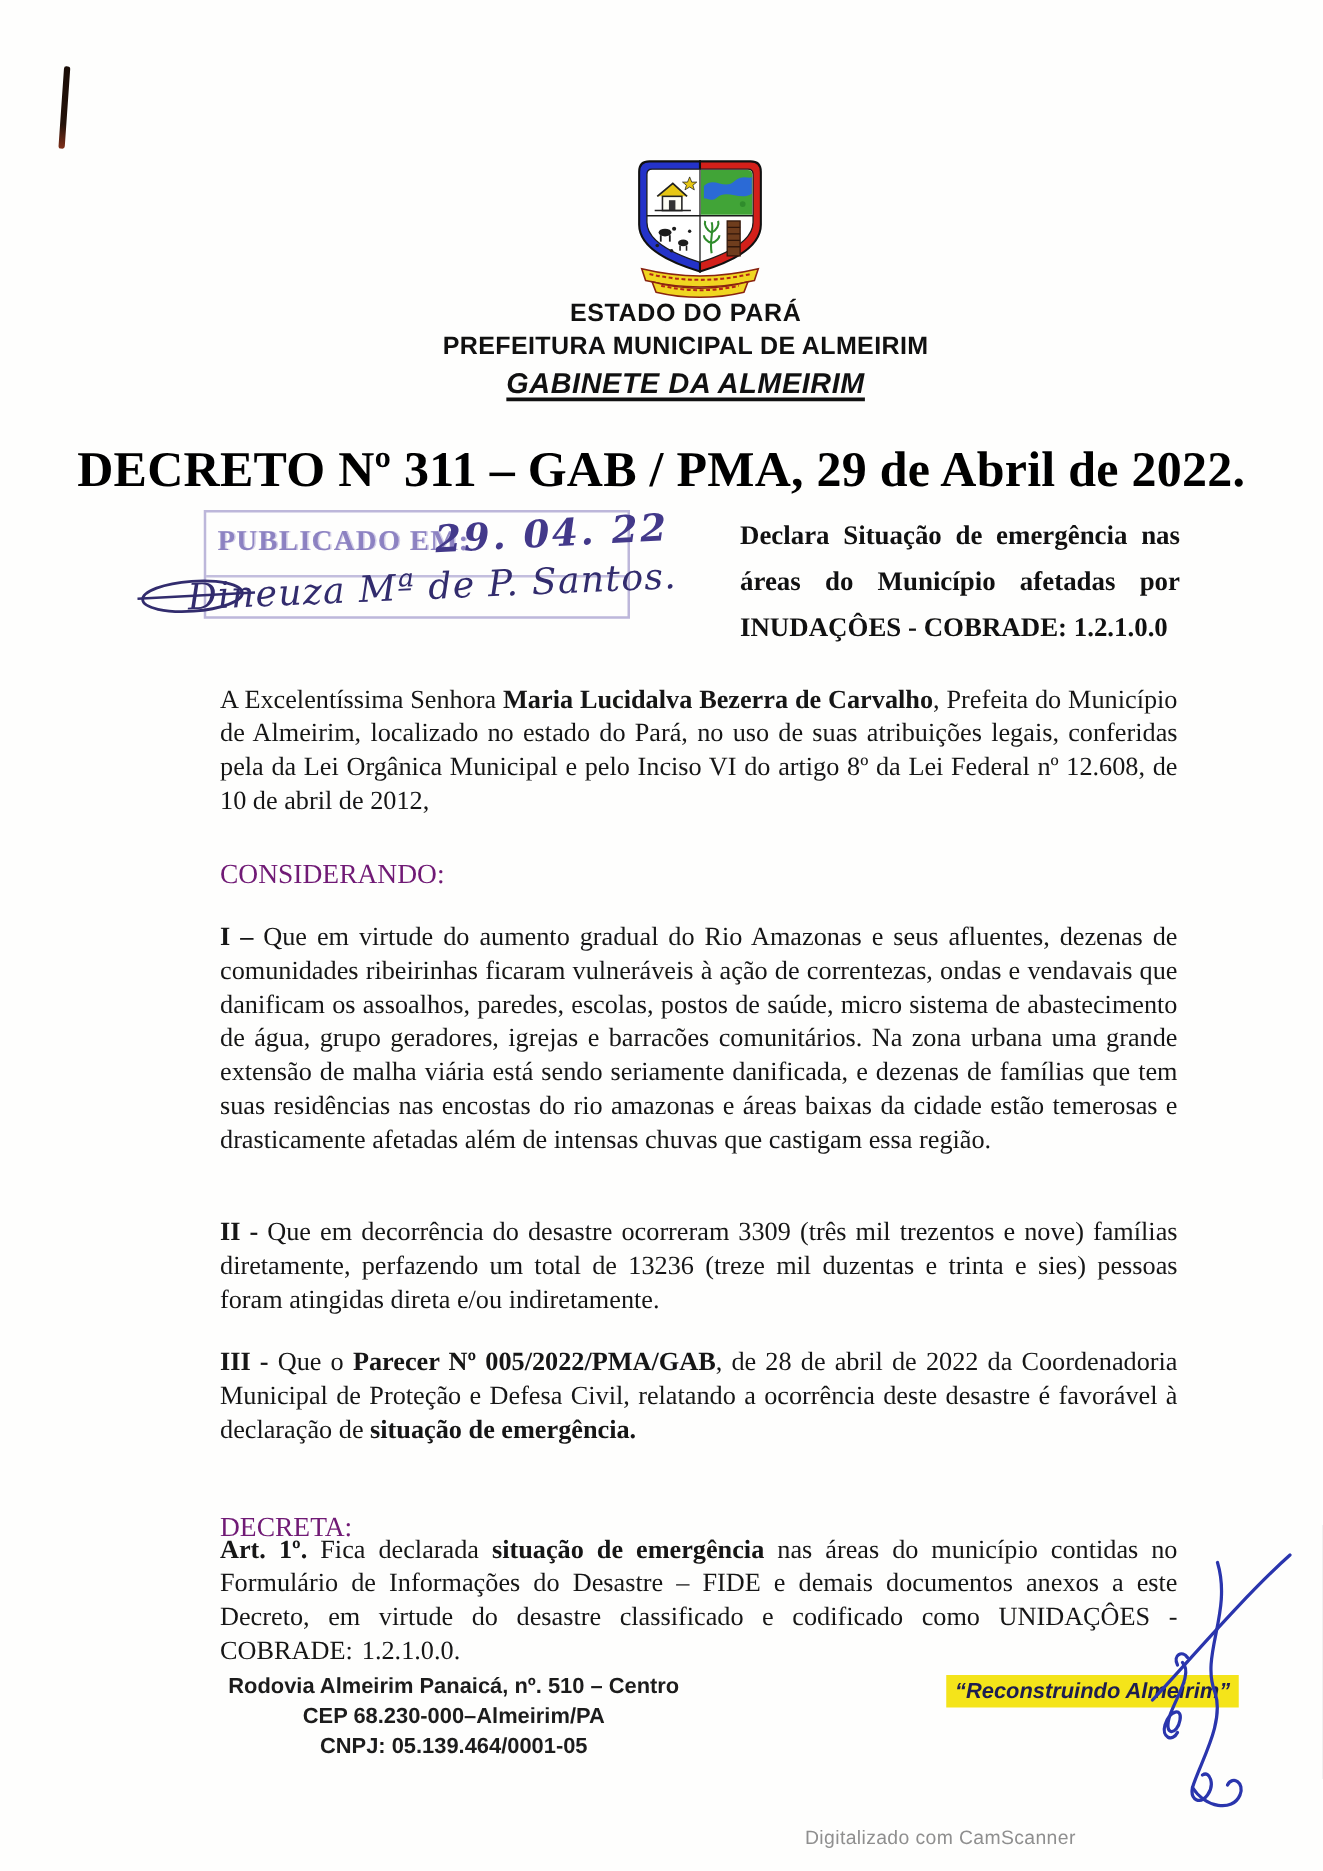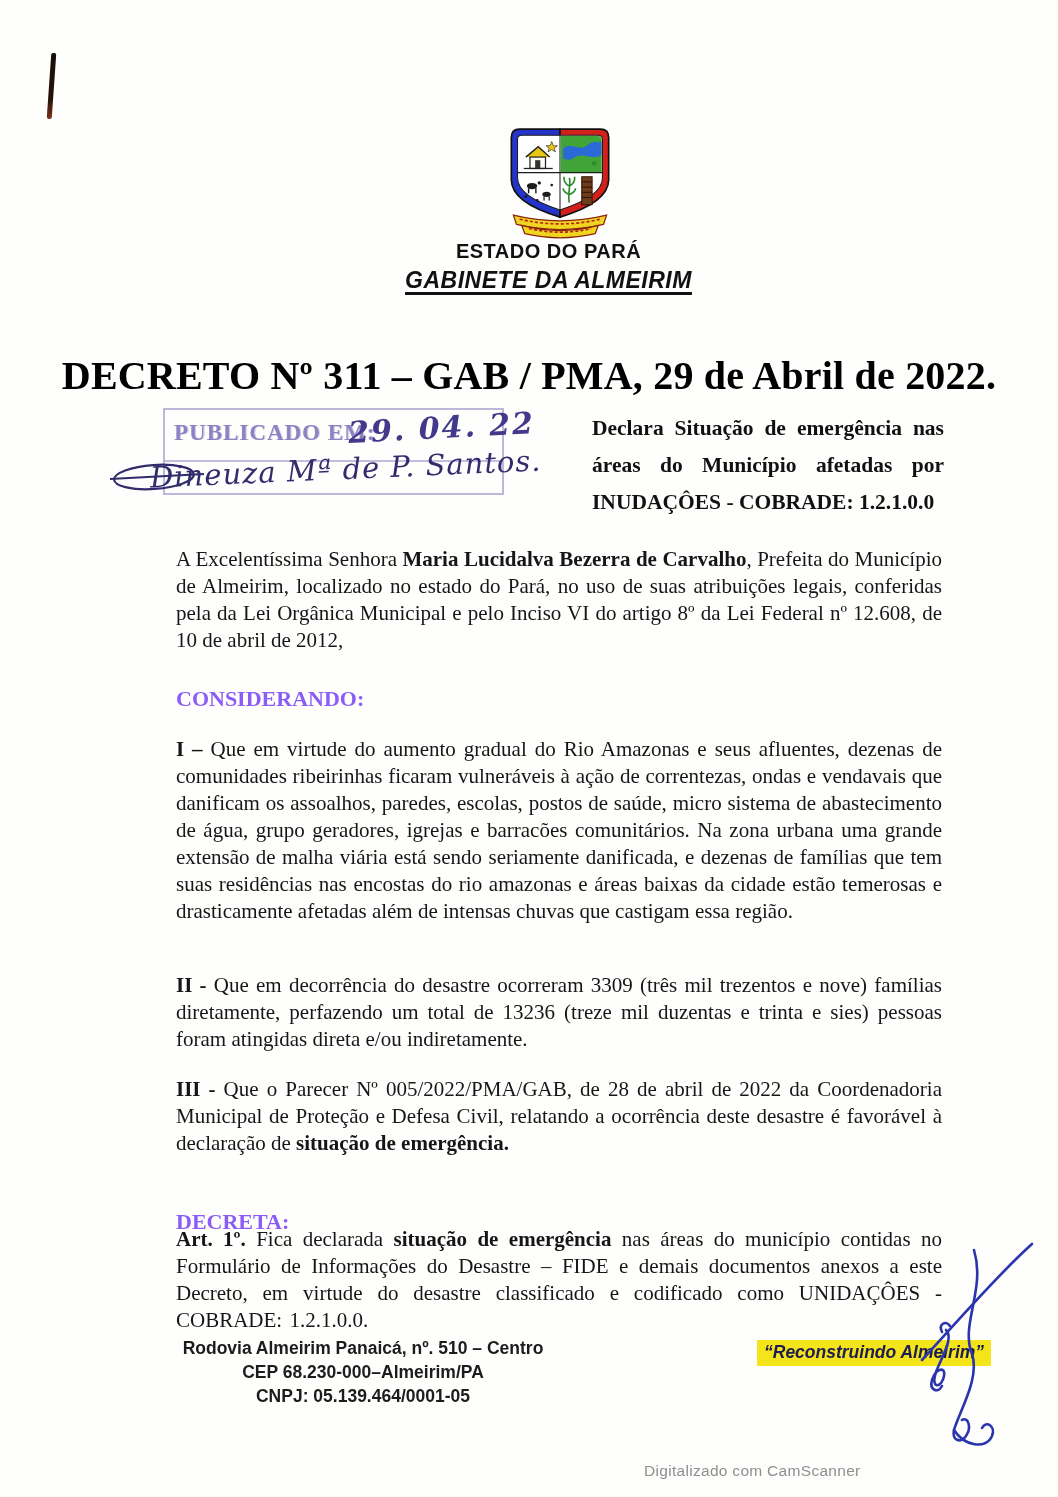--- a/index.html
+++ b/index.html
@@ -42,21 +42,21 @@
     color:#43398a;transform:rotate(-3deg);letter-spacing:2px;white-space:nowrap;}
   .stamp-signature{left:150px;top:452px;
     font-family:"DejaVu Serif",serif;font-style:italic;font-size:29px;
     color:#322c6d;transform:rotate(-2.5deg);letter-spacing:1px;white-space:nowrap;}
   .flourish{left:108px;top:458px;}
   
   .summary{left:592px;top:410px;width:352px;
     font-weight:bold;font-size:21.5px;line-height:37px;text-align:justify;color:#111;}
   
   .para{left:176px;width:766px;font-size:21px;line-height:27px;text-align:justify;color:#161616;}
-  .heading{left:176px;font-weight:bold;font-size:22px;color:#8b5cf6;}
+  .heading{left:176px;font-weight:normal;font-size:22px;color:#701a75;}
   .p-preamble{top:546px;}
   .h-considerando{top:686px;}
   .p-item1{top:736px;}
   .p-item2{top:972px;}
   .p-item3{top:1076px;}
   .h-decreta{top:1209px;text-align:right;}
   .p-art1{top:1226px;word-spacing:2px;}
   
   .footer-address{left:158px;top:1336px;width:410px;text-align:center;
     font-family:"Liberation Sans","DejaVu Sans",sans-serif;font-weight:bold;font-size:17.5px;line-height:24px;color:#1c1c1c;}
@@ -126,20 +126,21 @@
         <path d="M10 86 Q55 97 100 86 L97 95 Q55 105 13 95 Z" fill="#f0d621" stroke="#8a2410" stroke-width="1.2"></path>
         <path d="M18 96 Q55 106 92 96 L89 104 Q55 112 21 104 Z" fill="#f0d621" stroke="#8a2410" stroke-width="1.2"></path>
         <path d="M16 90 Q55 99 94 90" fill="none" stroke="#b52716" stroke-width="1.6" stroke-dasharray="3 2"></path>
         <path d="M25 99 Q55 106 85 99" fill="none" stroke="#b52716" stroke-width="1.6" stroke-dasharray="3 2"></path>
       </g>
     </svg>
   </div>
 
   <div class="abs header-block">
     <div class="header-line1">ESTADO DO PARÁ</div>
+    <div class="header-line2">PREFEITURA MUNICIPAL DE ALMEIRIM</div>
     <div class="header-line3">GABINETE DA ALMEIRIM</div>
   </div>
 
   <div class="abs title">DECRETO Nº 311 – GAB / PMA, 29 de Abril de 2022.</div>
 
   <div class="abs stamp-box">
     <div class="stamp-label">PUBLICADO EM:</div>
     <div class="stamp-date">29. 04. 22</div>
     <div class="stamp-midline"></div>
   </div>
@@ -153,21 +154,21 @@
   <div class="abs stamp-signature">Dineuza Mª de P. Santos.</div>
 
   <div class="abs summary">Declara Situação de emergência nas áreas do Município afetadas por INUDAÇÔES - COBRADE: 1.2.1.0.0</div>
 
   <div class="abs para p-preamble"><span>A Excelentíssima Senhora </span><span style="font-weight: bold;">Maria Lucidalva Bezerra de Carvalho</span><span>, Prefeita do Município de Almeirim, localizado no estado do Pará, no uso de suas atribuições legais, conferidas pela da Lei Orgânica Municipal e pelo Inciso VI do artigo 8º da Lei Federal nº 12.608, de 10 de abril de 2012,</span></div>
 
   <div class="abs heading h-considerando">CONSIDERANDO:</div>
 
   <div class="abs para p-item1"><span style="font-weight: bold;">I – </span><span>Que em virtude do aumento gradual do Rio Amazonas e seus afluentes, dezenas de comunidades ribeirinhas ficaram vulneráveis à ação de correntezas, ondas e vendavais que danificam os assoalhos, paredes, escolas, postos de saúde, micro sistema de abastecimento de água, grupo geradores, igrejas e barracões comunitários. Na zona urbana uma grande extensão de malha viária está sendo seriamente danificada, e dezenas de famílias que tem suas residências nas encostas do rio amazonas e áreas baixas da cidade estão temerosas e drasticamente afetadas além de intensas chuvas que castigam essa região.</span></div>
   <div class="abs para p-item2"><span style="font-weight: bold;">II - </span><span>Que em decorrência do desastre ocorreram 3309 (três mil trezentos e nove) famílias diretamente, perfazendo um total de 13236 (treze mil duzentas e trinta e sies) pessoas foram atingidas direta e/ou indiretamente.</span></div>
-  <div class="abs para p-item3"><span style="font-weight: bold;">III - </span><span>Que o </span><span style="font-weight: normal;">Parecer Nº 005/2022/PMA/GAB</span><span>, de 28 de abril de 2022 da Coordenadoria Municipal de Proteção e Defesa Civil, relatando a ocorrência deste desastre é favorável à declaração de </span><span style="font-weight: bold;">situação de emergência.</span></div>
+  <div class="abs para p-item3"><span style="font-weight: bold;">III - </span><span>Que o </span><span style="font-weight: bold;">Parecer Nº 005/2022/PMA/GAB</span><span>, de 28 de abril de 2022 da Coordenadoria Municipal de Proteção e Defesa Civil, relatando a ocorrência deste desastre é favorável à declaração de </span><span style="font-weight: bold;">situação de emergência.</span></div>
 
   <div class="abs heading h-decreta">DECRETA:</div>
 
   <div class="abs para p-art1"><span style="font-weight: bold;">Art. 1º. </span><span>Fica declarada </span><span style="font-weight: bold;">situação de emergência</span><span> nas áreas do município contidas no Formulário de Informações do Desastre – FIDE e demais documentos anexos a este Decreto, em virtude do desastre classificado e codificado como UNIDAÇÔES - COBRADE: 1.2.1.0.0.</span></div>
 
   <div class="abs footer-address">
     <div>Rodovia Almeirim Panaicá, nº. 510 – Centro</div>
     <div>CEP 68.230-000–Almeirim/PA</div>
     <div>CNPJ: 05.139.464/0001-05</div>
   </div>

